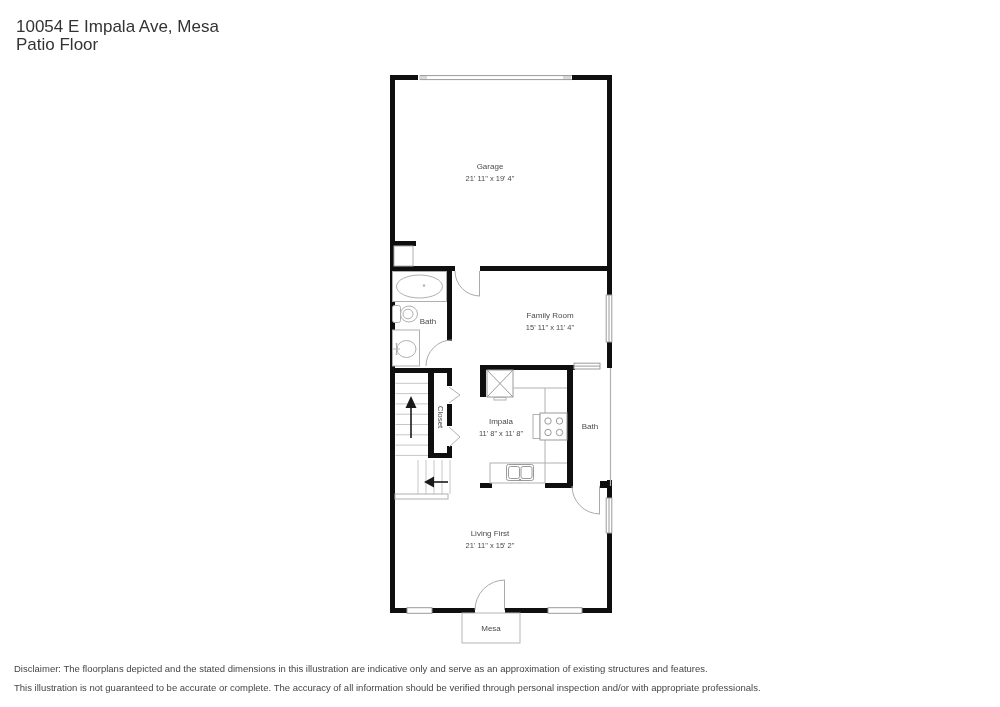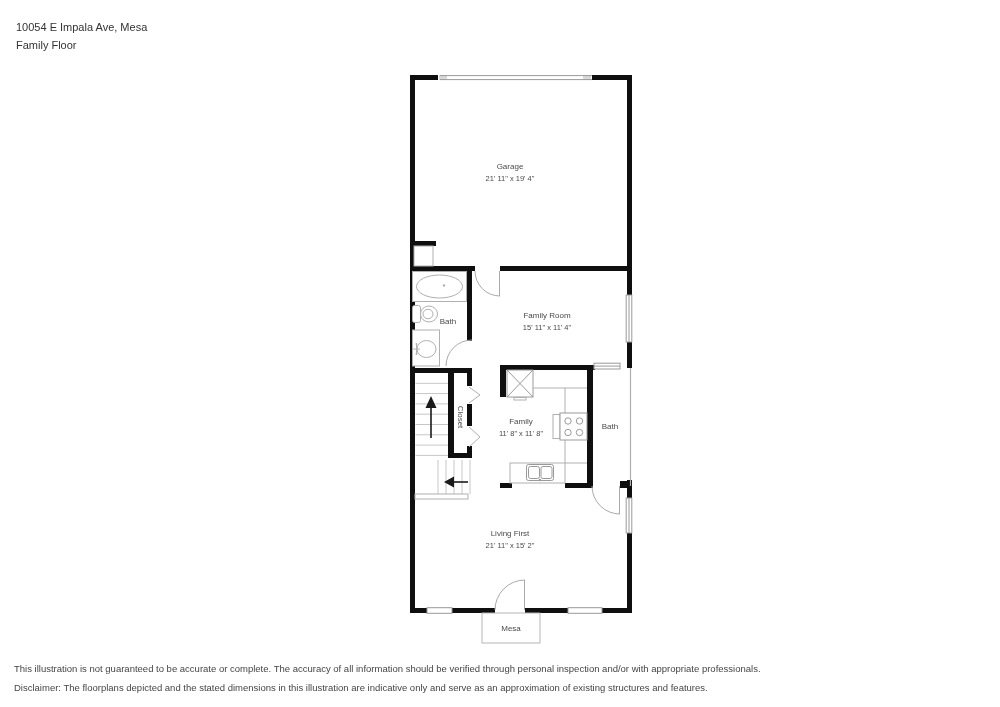--- a/index.html
+++ b/index.html
@@ -1,37 +1,37 @@
 <!DOCTYPE html>
 <html><head>
 <meta charset="utf-8">
 <style>
   html,body{margin:0;padding:0;background:#ffffff;}
   body{width:1000px;height:707px;position:relative;overflow:hidden;
        font-family:"Liberation Sans",sans-serif;}
   .page{position:absolute;inset:0;}
-  .header{position:absolute;left:16px;top:18px;font-size:11px;color:#333;
+  .header{position:absolute;left:16px;top:18px;font-size:17px;color:#333;
           line-height:18px;}
-  .plan{position:absolute;inset:0;margin-left:20px;}
+  .plan{position:absolute;inset:0;}
   .plan svg{position:absolute;left:0;top:0;}
   .room-label{position:absolute;transform:translate(-50%,-50%);text-align:center;
               color:#4a4a4a;font-size:8px;line-height:11.5px;white-space:nowrap;}
   .room-label .dims{font-size:7.5px;color:#4a4a4a;}
   .room-label.rot{transform:translate(-50%,-50%) rotate(90deg);}
   .footer{position:absolute;left:14px;top:660px;font-size:9.5px;color:#454545;
           line-height:18.5px;white-space:nowrap;}
 </style>
 </head>
 <body>
 
 <div class="page">
 
   <div class="header">
     <div>10054 E Impala Ave, Mesa</div>
-    <div>Family Floor</div>
+    <div>Patio Floor</div>
   </div>
 
   <div class="plan">
     <svg width="1000" height="707" viewBox="0 0 1000 707">
 
       <g fill="#0f0f0f">
         <rect x="390" y="75" width="30" height="5"></rect>
         <rect x="572" y="75" width="40" height="5"></rect>
         <rect x="390" y="75" width="5" height="538"></rect>
         <rect x="607" y="75" width="5" height="220"></rect>
@@ -170,44 +170,44 @@
         <rect x="508.5" y="466.5" width="11" height="12" rx="2"></rect>
         <rect x="521" y="466.5" width="11" height="12" rx="2"></rect>
         <circle cx="520" cy="480" r="1.3" fill="#9a9a9a" stroke="none"></circle>
       </g>
     </svg>
 
     <div class="room-label" style="left:490px;top:172px">
       <div>Garage</div>
       <div class="dims">21' 11" x 19' 4"</div>
     </div>
-    <div class="room-label" style="left:527px;top:321px">
+    <div class="room-label" style="left:550px;top:321px">
       <div>Family Room</div>
       <div class="dims">15' 11" x 11' 4"</div>
     </div>
     <div class="room-label" style="left:428px;top:322px">
       <div>Bath</div>
     </div>
     <div class="room-label rot" style="left:440px;top:417px">
       <div>Closet</div>
     </div>
     <div class="room-label" style="left:501px;top:427px">
-      <div>Family</div>
+      <div>Impala</div>
       <div class="dims">11' 8" x 11' 8"</div>
     </div>
     <div class="room-label" style="left:590px;top:427px">
       <div>Bath</div>
     </div>
     <div class="room-label" style="left:490px;top:539px">
       <div>Living First</div>
       <div class="dims">21' 11" x 15' 2"</div>
     </div>
     <div class="room-label" style="left:491px;top:629px">
       <div>Mesa</div>
     </div>
   </div>
 
   <div class="footer">
+    <div>Disclaimer: The floorplans depicted and the stated dimensions in this illustration are indicative only and serve as an approximation of existing structures and features.</div>
     <div>This illustration is not guaranteed to be accurate or complete. The accuracy of all information should be verified through personal inspection and/or with appropriate professionals.</div>
-    <div>Disclaimer: The floorplans depicted and the stated dimensions in this illustration are indicative only and serve as an approximation of existing structures and features.</div>
   </div>
 
 </div>
 
 </body></html>

